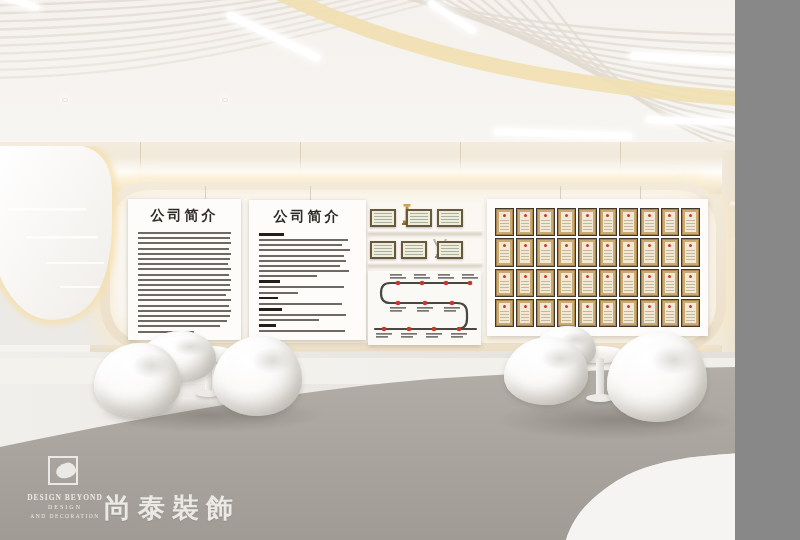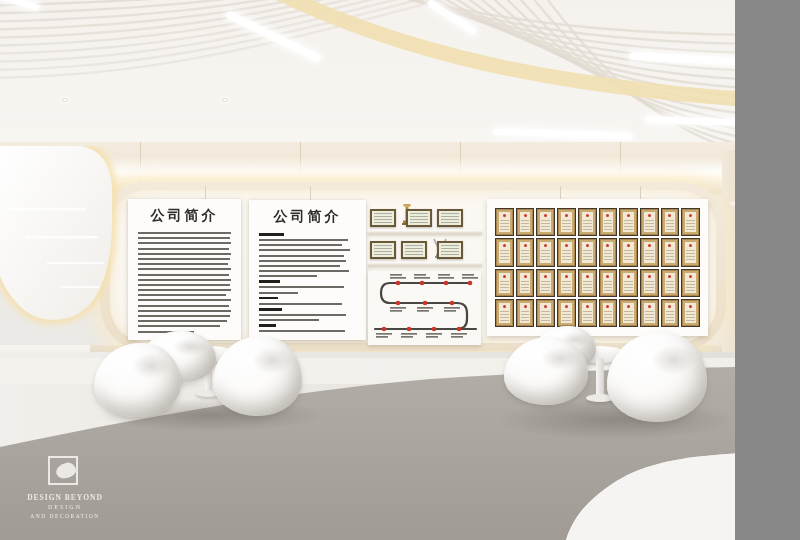--- a/index.html
+++ b/index.html
@@ -383,15 +383,16 @@
   <div class="tbase" style="left:586px;top:394px;width:28px;height:8px;"></div>
   <div class="chair back" style="left:534px;top:326px;width:62px;height:44px;"></div>
   <div class="chair" style="left:504px;top:337px;width:84px;height:68px;"></div>
   <div class="chair" style="left:607px;top:332px;width:100px;height:90px;"></div>
 
   <div class="logo">
     <div class="logo-icon"></div>
     <div class="logo-en">DESIGN BEYOND</div>
     <div class="logo-line2">DESIGN</div>
     <div class="logo-line3">AND DECORATION</div>
+    <div class="logo-cn">尚泰裝飾</div>
   </div>
 
 </div>
 
 </body></html>

